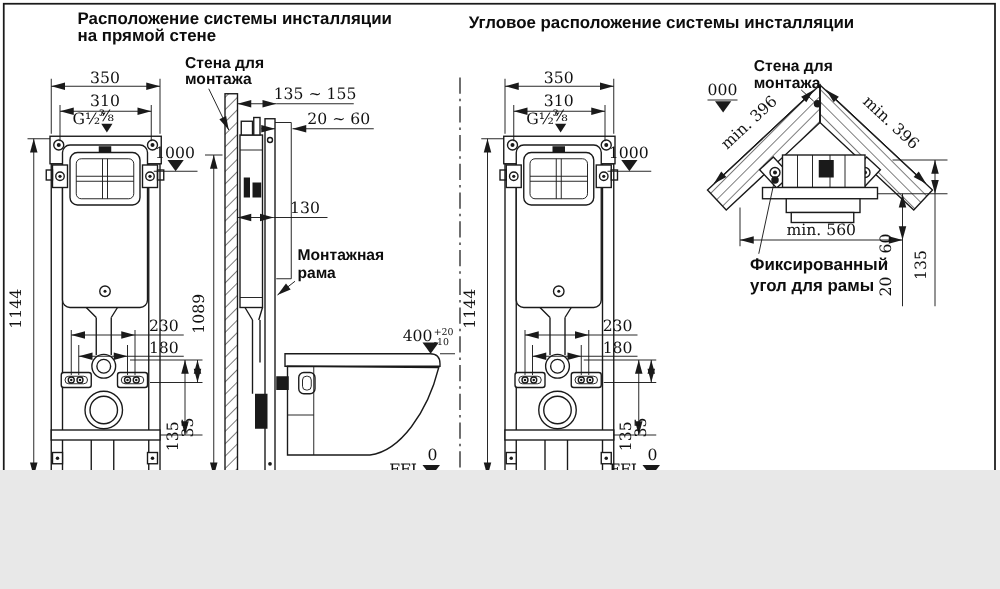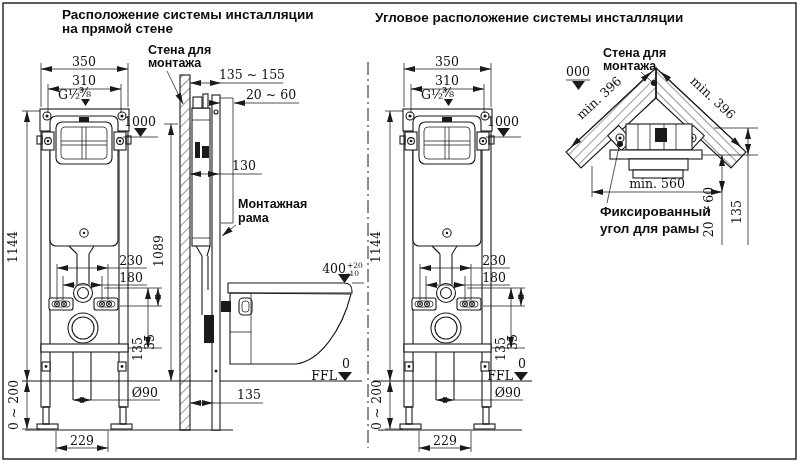--- a/index.html
+++ b/index.html
@@ -1,16 +1,16 @@
 <!DOCTYPE html>
 <html><head>
 <meta charset="utf-8">
 <style>
   html,body { margin:0; padding:0; background:#e8e8e8; }
-  #stage { position:relative; width:800px; height:471px; background:#ffffff; overflow:hidden; }
+  #stage { position:relative; width:800px; height:376px; background:#ffffff; overflow:hidden; }
   svg { display:block; }
   .ln   { stroke:#1a1a1a; stroke-width:1.1; fill:none; }
   .lnw  { stroke:#1a1a1a; stroke-width:1.1; fill:#ffffff; }
   .thin { stroke:#1a1a1a; stroke-width:0.75; fill:none; }
   .blk  { fill:#1a1a1a; stroke:none; }
   .hat  { fill:url(#hatch); stroke:#1a1a1a; stroke-width:1.1; }
   .hat2 { fill:url(#hatch2); stroke:#1a1a1a; stroke-width:1.1; }
   .dash { stroke:#1a1a1a; stroke-width:1; fill:none; stroke-dasharray:13 4 2 4; }
   text.dim  { font-family:"DejaVu Serif","Liberation Serif",serif; font-size:12.5px; fill:#111; }
   text.dimsm{ font-family:"DejaVu Serif","Liberation Serif",serif; font-size:7.5px;  fill:#111; }

